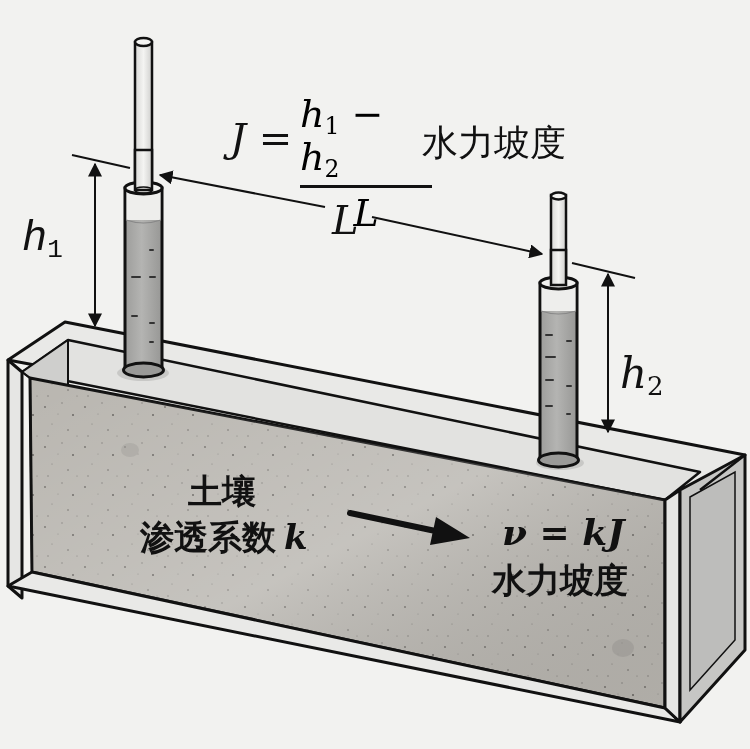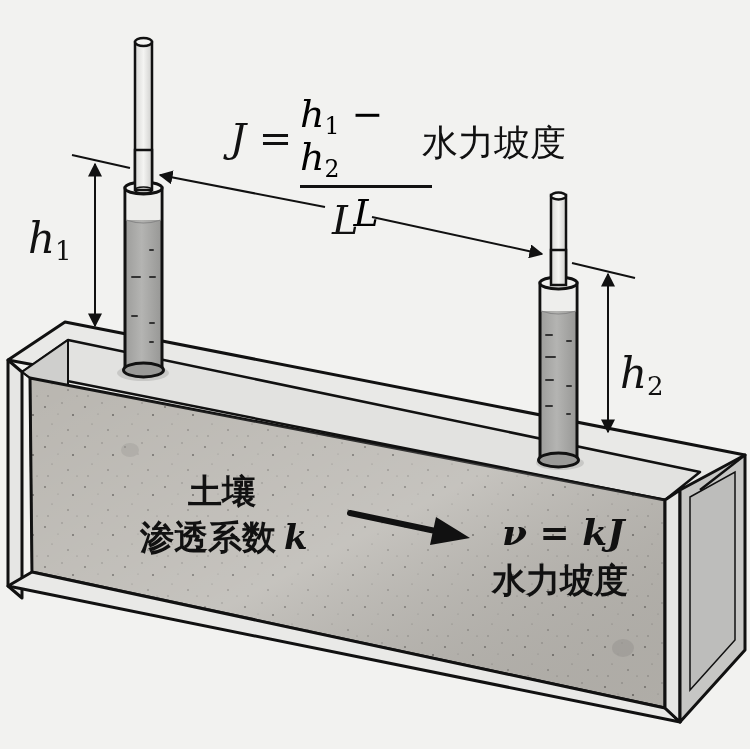--- a/index.html
+++ b/index.html
@@ -155,21 +155,21 @@
     <div class="bar"></div>
     <div class="den math">L</div>
   </div>
 
   <span class="lbl cjk" style="left:422px; top:125px; font-size:36px;">水力坡度</span>
 
   
   <span class="lbl math" style="left:332px; top:200px; font-size:40px;">L</span>
 
   
-  <span class="lbl math" style="left:28px; top:218px; font-size:42px;">
+  <span class="lbl math" style="left:22px; top:218px; font-size:42px;font-family:Liberation Mono, monospace;">
     <span>h</span><span class="sub">1</span>
   </span>
 
   
   <span class="lbl math" style="left:620px; top:333px; font-size:42px;margin-top:20px;">
     <span>h</span><span class="sub">2</span>
   </span>
 
   
   <span class="lbl cjk bold" style="left:188px; top:474px; font-size:34px;">土壤</span>

